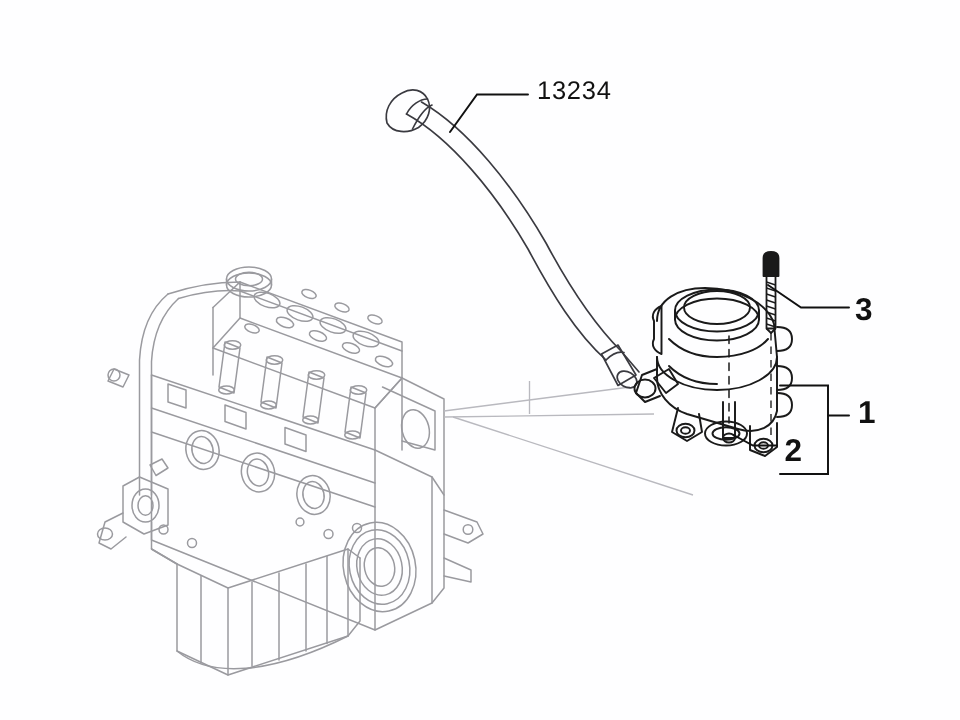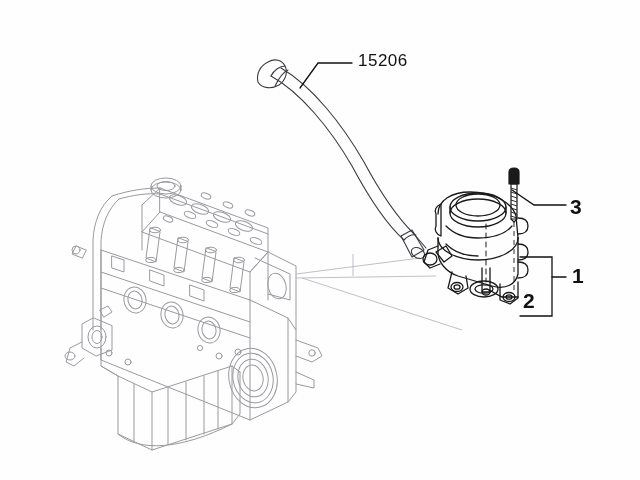--- a/index.html
+++ b/index.html
@@ -272,21 +272,21 @@
       <path d="M566 205 L534 205 L512 190"></path>
 
       <path d="M518 297 L502 297 L489 290"></path>
 
       <path d="M520 257 L552 257 L552 316 L520 316"></path>
       <path d="M552 277 L566 277"></path>
     </g>
 
   </svg>
 
-  <div class="lbl lbl-part-number" style="left:358px; top:52px;">15206</div>
+  <div class="lbl lbl-part-number" style="left:358px; top:52px;">13234</div>
 
   <div class="lbl lbl-item" style="left:570px; top:196px;">3</div>
 
   <div class="lbl lbl-item" style="left:572px; top:265px;">1</div>
 
   <div class="lbl lbl-item" style="left:523px; top:290px;">2</div>
 
 </div>
 
 </body></html>

